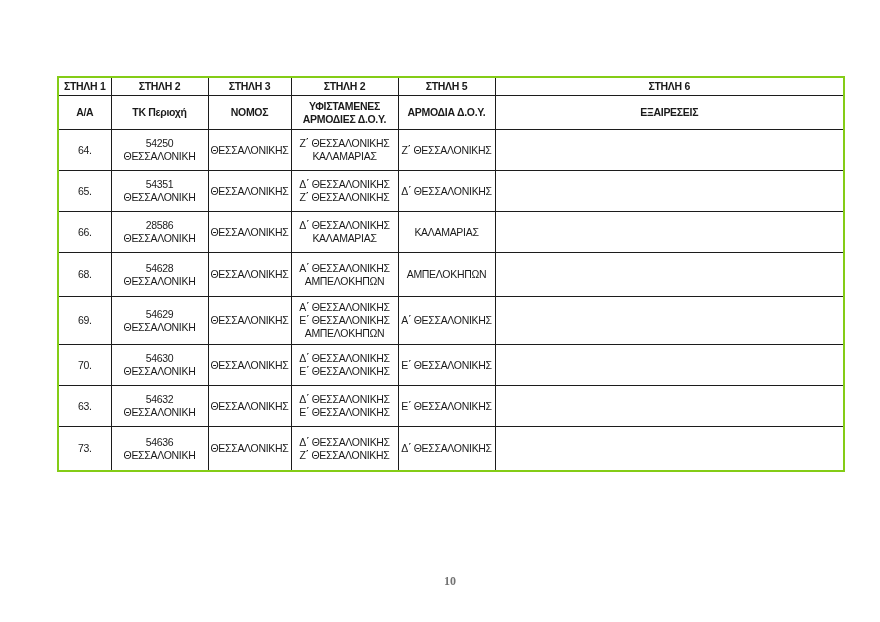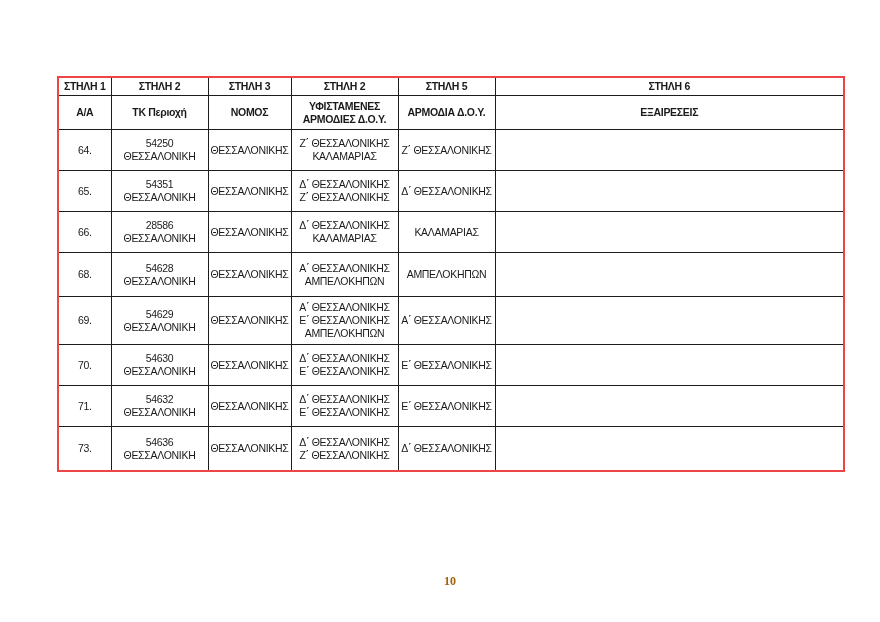--- a/index.html
+++ b/index.html
@@ -15,21 +15,21 @@
     background: #ffffff;
     overflow: hidden;
   }
   table.doc-table {
     position: absolute;
     left: 57px;
     top: 76px;
     width: 786px;
     border-collapse: collapse;
     table-layout: fixed;
-    border: 2px solid #ef4444;
+    border: 2px solid #84cc16;
   }
   table.doc-table th,
   table.doc-table td {
     border: 1px solid #1c1c1c;
     text-align: center;
     vertical-align: middle;
     padding: 2px 1px;
     color: #1a1a1a;
     font-size: 10.5px;
     line-height: 13px;
@@ -52,21 +52,21 @@
   tr.data-row.med td  { height: 39px; }
   .page-number {
     position: absolute;
     left: 57px;
     top: 574px;
     width: 786px;
     text-align: center;
     font-family: "Liberation Serif", serif;
     font-weight: bold;
     font-size: 12px;
-    color: #a16207;
+    color: #737373;
   }
 </style>
 </head>
 <body>
 
 <div class="page">
 
   <table class="doc-table">
     <colgroup>
       <col style="width:53px">
@@ -150,21 +150,21 @@
         <td>70.</td>
         <td>54630
 ΘΕΣΣΑΛΟΝΙΚΗ</td>
         <td>ΘΕΣΣΑΛΟΝΙΚΗΣ</td>
         <td>Δ΄ ΘΕΣΣΑΛΟΝΙΚΗΣ
 Ε΄ ΘΕΣΣΑΛΟΝΙΚΗΣ</td>
         <td>Ε΄ ΘΕΣΣΑΛΟΝΙΚΗΣ</td>
         <td></td>
       </tr>
       <tr class="data-row">
-        <td>71.</td>
+        <td>63.</td>
         <td>54632
 ΘΕΣΣΑΛΟΝΙΚΗ</td>
         <td>ΘΕΣΣΑΛΟΝΙΚΗΣ</td>
         <td>Δ΄ ΘΕΣΣΑΛΟΝΙΚΗΣ
 Ε΄ ΘΕΣΣΑΛΟΝΙΚΗΣ</td>
         <td>Ε΄ ΘΕΣΣΑΛΟΝΙΚΗΣ</td>
         <td></td>
       </tr>
       <tr class="data-row med">
         <td>73.</td>

